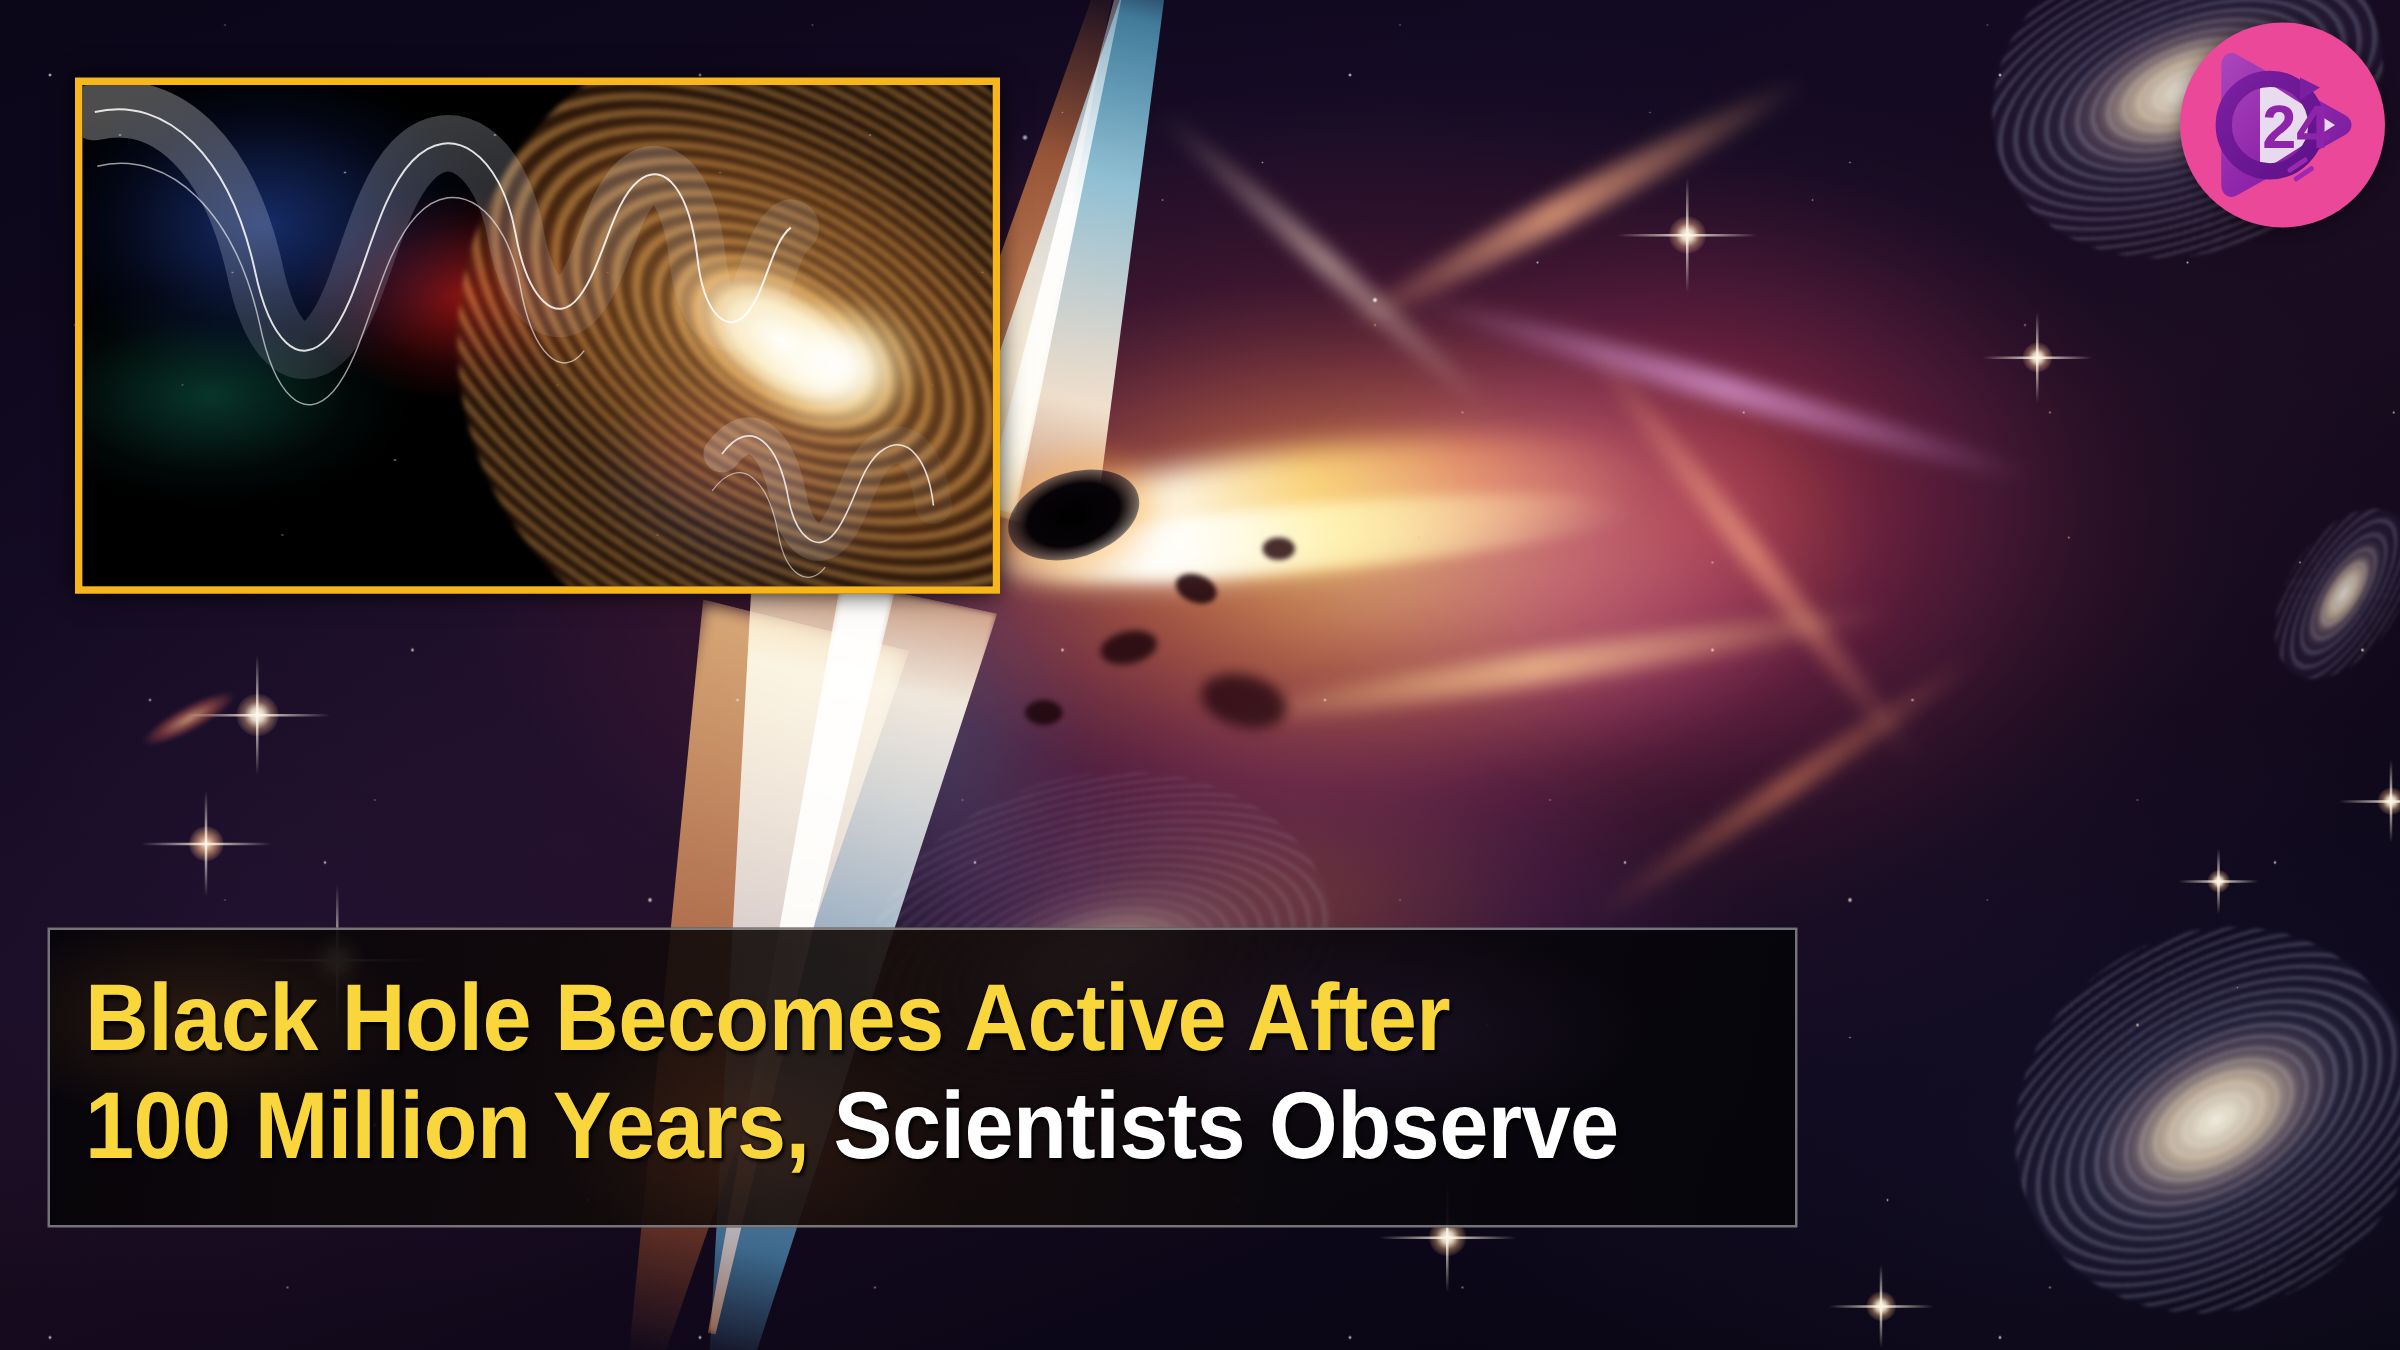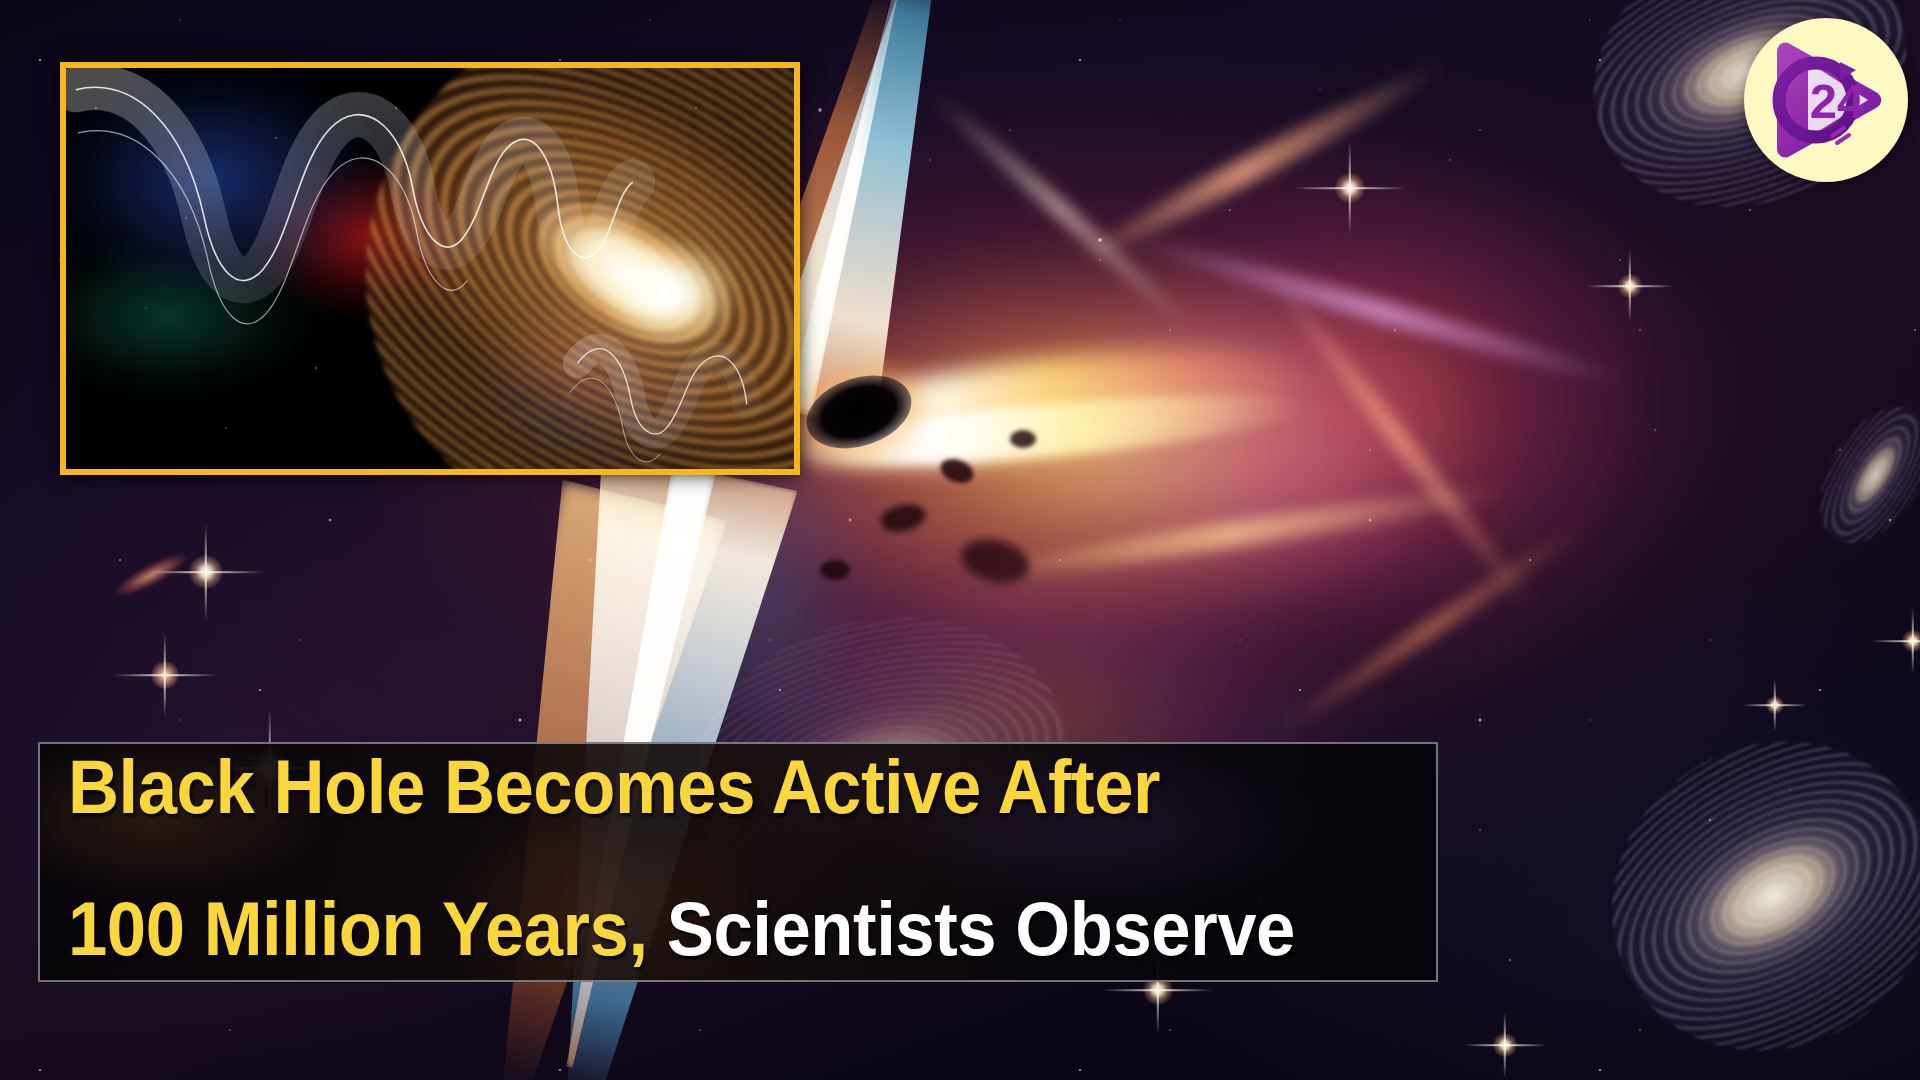--- a/index.html
+++ b/index.html
@@ -324,21 +324,21 @@
     box-sizing: border-box;
     border: 2px solid rgba(205,205,210,0.55);
     background: linear-gradient(100deg,
       rgba(6,4,8,0.93) 0%,
       rgba(14,9,10,0.92) 28%,
       rgba(22,13,10,0.90) 48%,
       rgba(10,7,12,0.93) 72%,
       rgba(5,4,10,0.95) 100%);
     display: flex;
     flex-direction: column;
-    justify-content: space-between;
+    justify-content: center;
     padding: 0 0 8px 28px;
     overflow: hidden;
   }
   .headline-banner::after {
     content: "";
     position: absolute;
     inset: 0;
     background:
       radial-gradient(ellipse 18% 50% at 8% 30%, rgba(255,160,60,0.13) 0%, rgba(0,0,0,0) 70%),
       radial-gradient(ellipse 16% 60% at 40% 70%, rgba(255,130,50,0.10) 0%, rgba(0,0,0,0) 70%),
@@ -360,21 +360,21 @@
   }
   .hl-yellow { color: #F9D63C; }
   .hl-white  { color: #FFFFFF; }
 
   
   .logo-badge {
     position: absolute;
     left: 1744px; top: 18px;
     width: 164px; height: 164px;
     border-radius: 50%;
-    background: #fef9c3;
+    background: #ec4899;
     box-shadow: 0 0 14px rgba(0,0,0,0.45);
   }
   .logo-badge svg { position: absolute; inset: 0; }
 </style>
 </head>
 <body>
 
 <div id="stage">
 
   <div class="space-base"></div>

